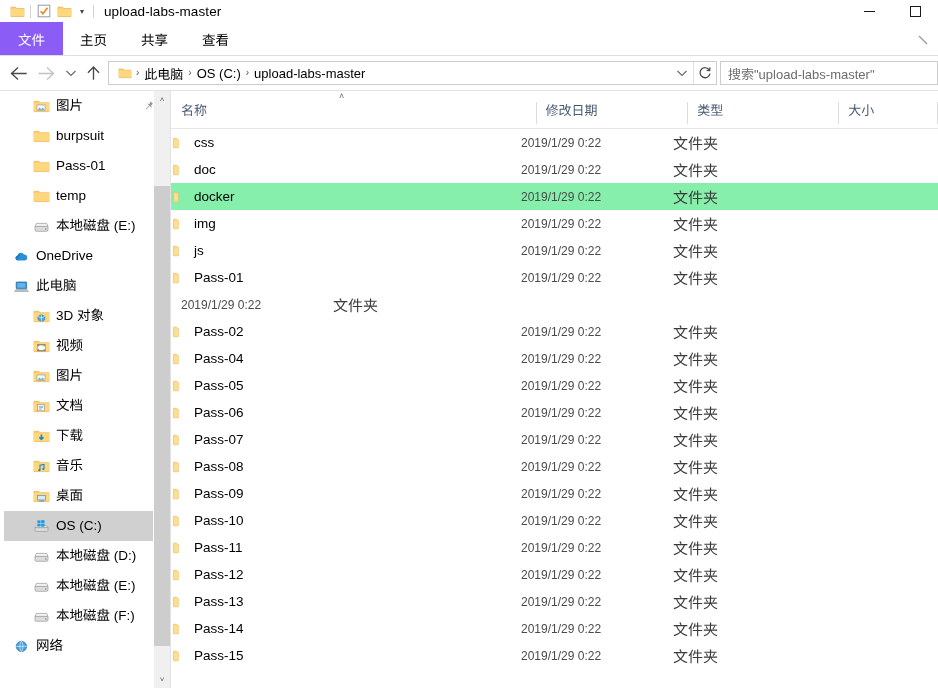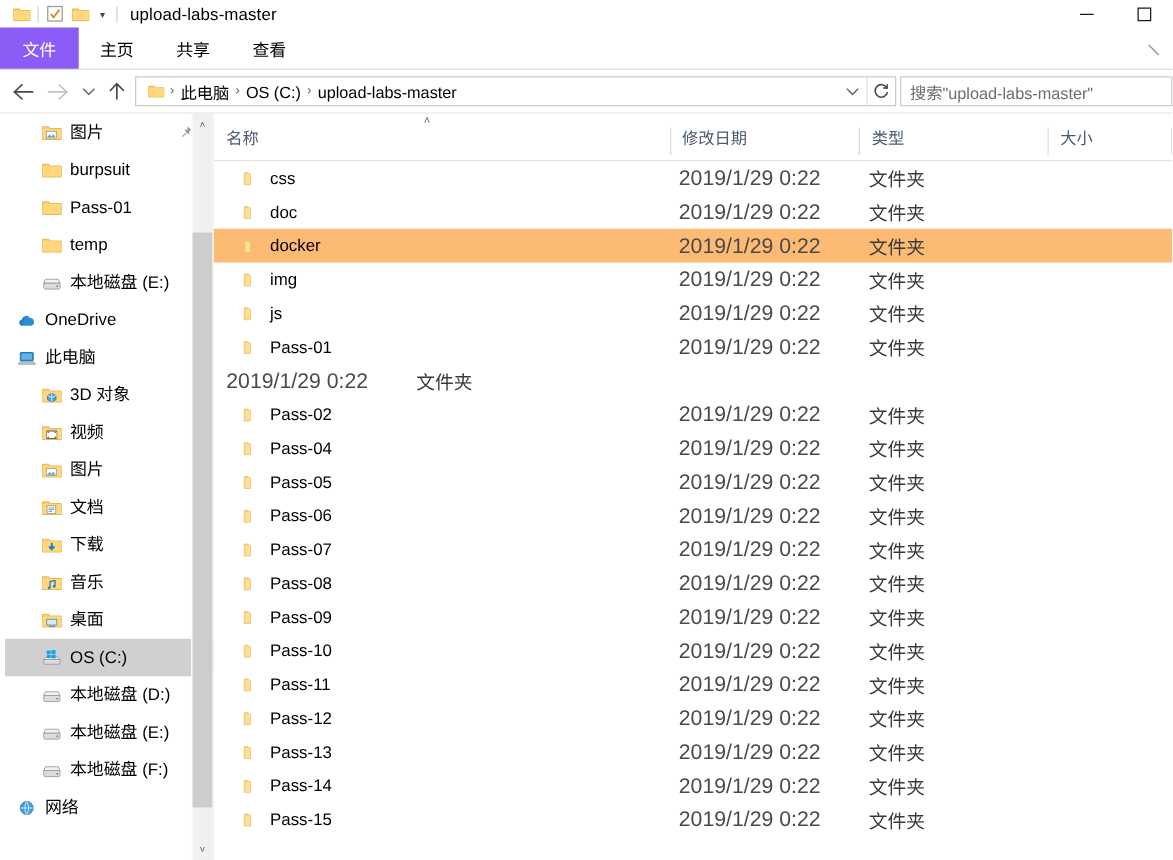--- a/index.html
+++ b/index.html
@@ -364,40 +364,39 @@
   }
   .row {
     height: 27px;
     display: flex;
     align-items: center;
     font-size: 13.5px;
     color: #000;
     box-sizing: border-box;
   }
   .row.hover {
-    background: #fdba74;
+    background: #86efac;
   }
   .cell-name {
     width: 340px;
     display: flex;
     align-items: center;
     box-sizing: border-box;
     white-space: nowrap;
-    margin-left: 22px;
   }
   .cell-name .fico {
     margin-right: 9px;
     flex: 0 0 auto;
     display: flex;
     align-items: center;
   }
   .cell-date {
     width: 152px;
     color: #4a4a4a;
-    font-size: 17px;
+    font-size: 12px;
     padding-left: 10px;
     box-sizing: border-box;
     white-space: nowrap;
   }
   .cell-type {
     width: 151px;
     color: #3a3a3a;
     font-size: 15px;
     padding-left: 10px;
     box-sizing: border-box;

